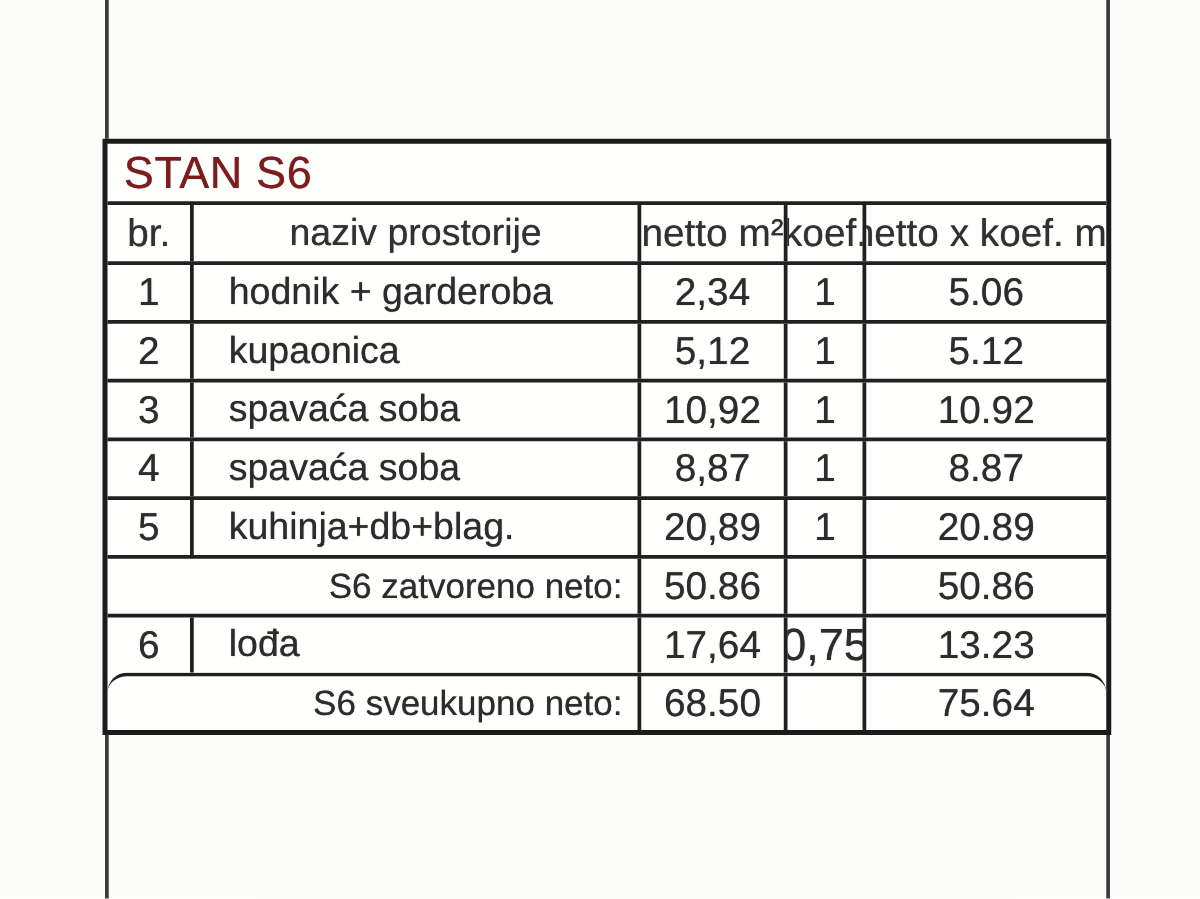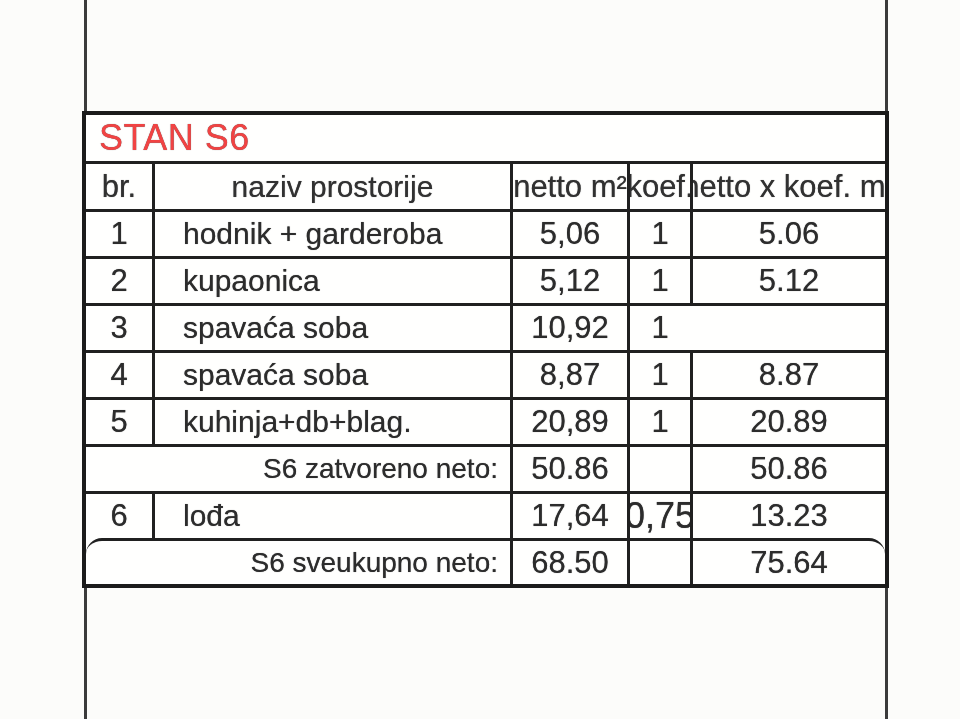--- a/index.html
+++ b/index.html
@@ -67,21 +67,21 @@
     text-shadow: 0 0 0.7px rgba(45,45,45,0.85);
   }
   .cell + .cell { border-left: 3px solid #222222; }
   .c-nk { border-left-width: 4px; }
 
   .title {
     justify-content: flex-start;
     padding-left: 13px;
     font-size: 36px;
     letter-spacing: 0.5px;
-    color: #ef4444;
+    color: #7f1d1d;
   }
   .hdr {
     font-size: 23px;
     color: #333333;
   }
   .c-br, .c-netto, .c-koef, .c-nk { font-size: 31px; }
   .c-name {
     justify-content: flex-start;
     padding-left: 28px;
     font-size: 30px;
@@ -114,38 +114,39 @@
         <div class="cell hdr c-br">br.</div>
         <div class="cell hdr c-name" style="justify-content:center;padding-left:0;">naziv prostorije</div>
         <div class="cell hdr c-netto">netto m²</div>
         <div class="cell hdr c-koef">koef.</div>
         <div class="cell hdr c-nk">netto x koef. m²</div>
       </div>
 
       <div class="row data-row">
         <div class="cell c-br">1</div>
         <div class="cell c-name">hodnik + garderoba</div>
-        <div class="cell c-netto">5,06</div>
+        <div class="cell c-netto">2,34</div>
         <div class="cell c-koef">1</div>
         <div class="cell c-nk">5.06</div>
       </div>
 
       <div class="row data-row">
         <div class="cell c-br">2</div>
         <div class="cell c-name">kupaonica</div>
         <div class="cell c-netto">5,12</div>
         <div class="cell c-koef">1</div>
         <div class="cell c-nk">5.12</div>
       </div>
 
       <div class="row data-row">
         <div class="cell c-br">3</div>
         <div class="cell c-name">spavaća soba</div>
         <div class="cell c-netto">10,92</div>
         <div class="cell c-koef">1</div>
+        <div class="cell c-nk">10.92</div>
       </div>
 
       <div class="row data-row">
         <div class="cell c-br">4</div>
         <div class="cell c-name">spavaća soba</div>
         <div class="cell c-netto">8,87</div>
         <div class="cell c-koef">1</div>
         <div class="cell c-nk">8.87</div>
       </div>
 

